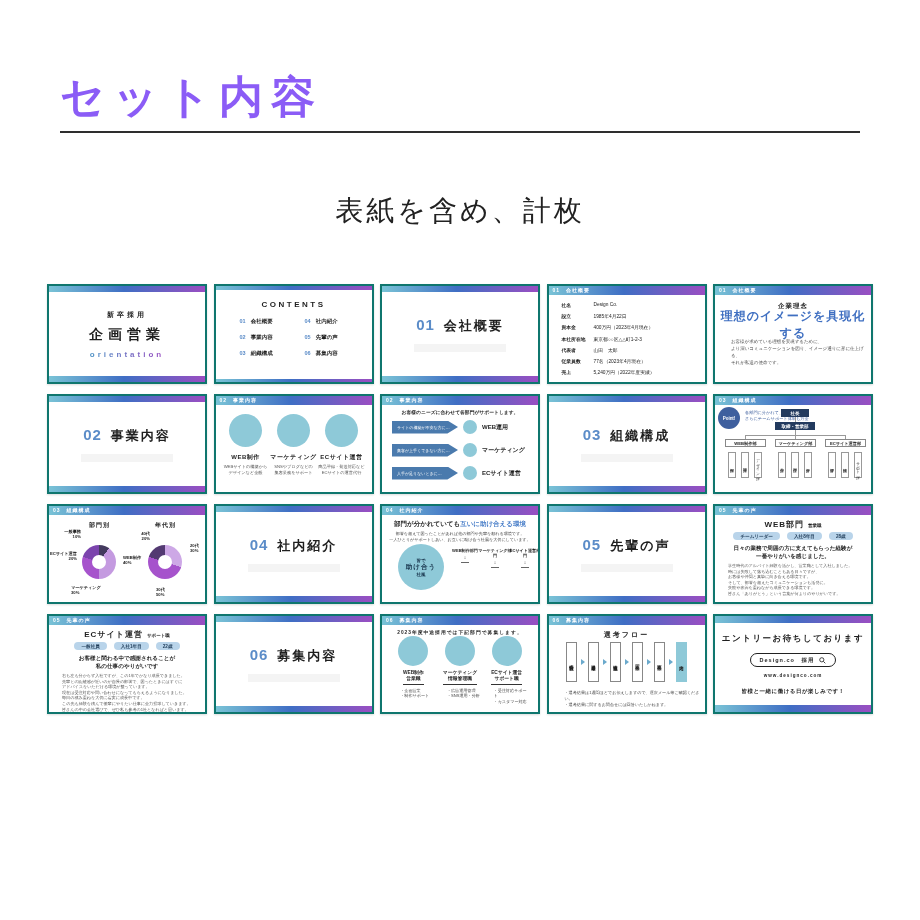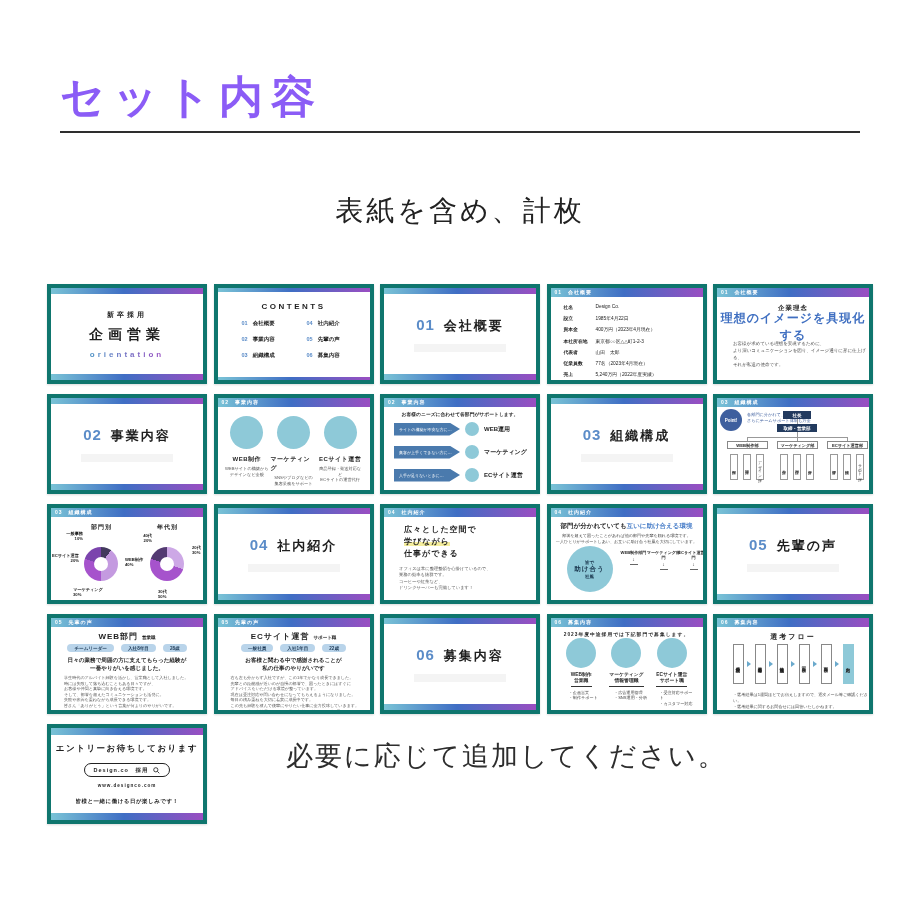--- a/index.html
+++ b/index.html
@@ -12,21 +12,21 @@
   body{background:#fff;font-family:"Liberation Sans","DejaVu Sans",sans-serif;color:var(--ink);position:relative;overflow:hidden;}
 
   .page-title{position:absolute;left:60px;top:68px;font-size:44px;font-weight:700;letter-spacing:8px;color:#8b5cf6;}
   .title-rule{position:absolute;left:60px;top:131px;width:800px;height:2px;background:#2e2e2e;}
 
   .count-line{position:absolute;left:0;top:192px;width:920px;display:flex;justify-content:center;align-items:baseline;}
   .count-pre,.count-suf{font-size:28px;letter-spacing:3px;color:#222;}
   .count-num{font-size:66px;font-weight:700;letter-spacing:1px;margin:0 6px;color:#111;}
 
   .grid{position:absolute;left:47px;top:284px;display:grid;grid-template-columns:repeat(5,160px);gap:10px 6.5px;}
-  .slide{width:160px;height:100px;background:#fff;border:4px solid #0f766e;box-shadow:0 1px 2px rgba(0,0,0,.14);position:relative;overflow:hidden;}
+  .slide{width:160px;height:100px;background:#fff;border:2px solid #0f766e;box-shadow:0 1px 2px rgba(0,0,0,.14);position:relative;overflow:hidden;}
 
   .gbar{position:absolute;left:0;width:100%;height:6px;background:var(--grad);}
   .gbar.top{top:0}.gbar.bot{bottom:0}
   .gbar.thin{height:3.5px}
   .shead{position:absolute;left:0;top:0;width:100%;height:9px;background:var(--grad);color:#fff;font-size:5px;font-weight:700;line-height:9px;padding-left:4px;letter-spacing:1px;}
 
   
   .cover-c{position:absolute;inset:0;display:flex;flex-direction:column;align-items:center;justify-content:center;gap:6px;}
   .cover-tag{font-size:7px;font-weight:700;letter-spacing:3px;}
   .cover-title{font-size:14px;font-weight:700;letter-spacing:5px;}
@@ -384,32 +384,20 @@
     <div class="div-c">
         <div class="div-row">
           <span class="div-num">04</span>
           <span class="div-title">社内紹介</span>
         </div>
         <div class="div-band"></div>
       </div>
     <div class="gbar bot"></div>
   </div>
 
-  <div class="slide">
-    <div class="shead">04　社内紹介</div>
-    <div class="off-l" style="top:16px">広々とした空間で</div>
-    <div class="off-l" style="top:28px"><span class="off-hl">学びながら</span></div>
-    <div class="off-l" style="top:40px">仕事ができる</div>
-    <div class="off-b">
-      <div>オフィスは常に整理整頓を心掛けているので、</div>
-      <div>業務の効率も抜群です。</div>
-      <div>コーヒーや紅茶など、</div>
-      <div>ドリンクサーバーも完備しています！</div>
-    </div>
-  </div>
 
   <div class="slide">
     <div class="shead">04　社内紹介</div>
     <div class="help-t"><span>部門が分かれていても</span><span class="bl">互いに助け合える環境</span></div>
     <div class="help-b">
         <div>部署を超えて困ったことがあれば他の部門や先輩を頼れる環境です。</div>
         <div>一人ひとりがサポートしあい、お互いに助け合う社風を大切にしています。</div>
       </div>
     <div class="help-circle">
         <span class="a">皆で</span>
@@ -568,14 +556,13 @@
       </div>
       <div class="ent-url">www.designco.com</div>
       <div class="ent-m">皆様と一緒に働ける日が楽しみです！</div>
     </div>
     <div class="gbar bot" style="height:7px"></div>
   </div>
 
 </div>
 
 <div class="footer-note">
-  <div>必要に応じて追加してください。</div>
 </div>
 
 </body></html>

